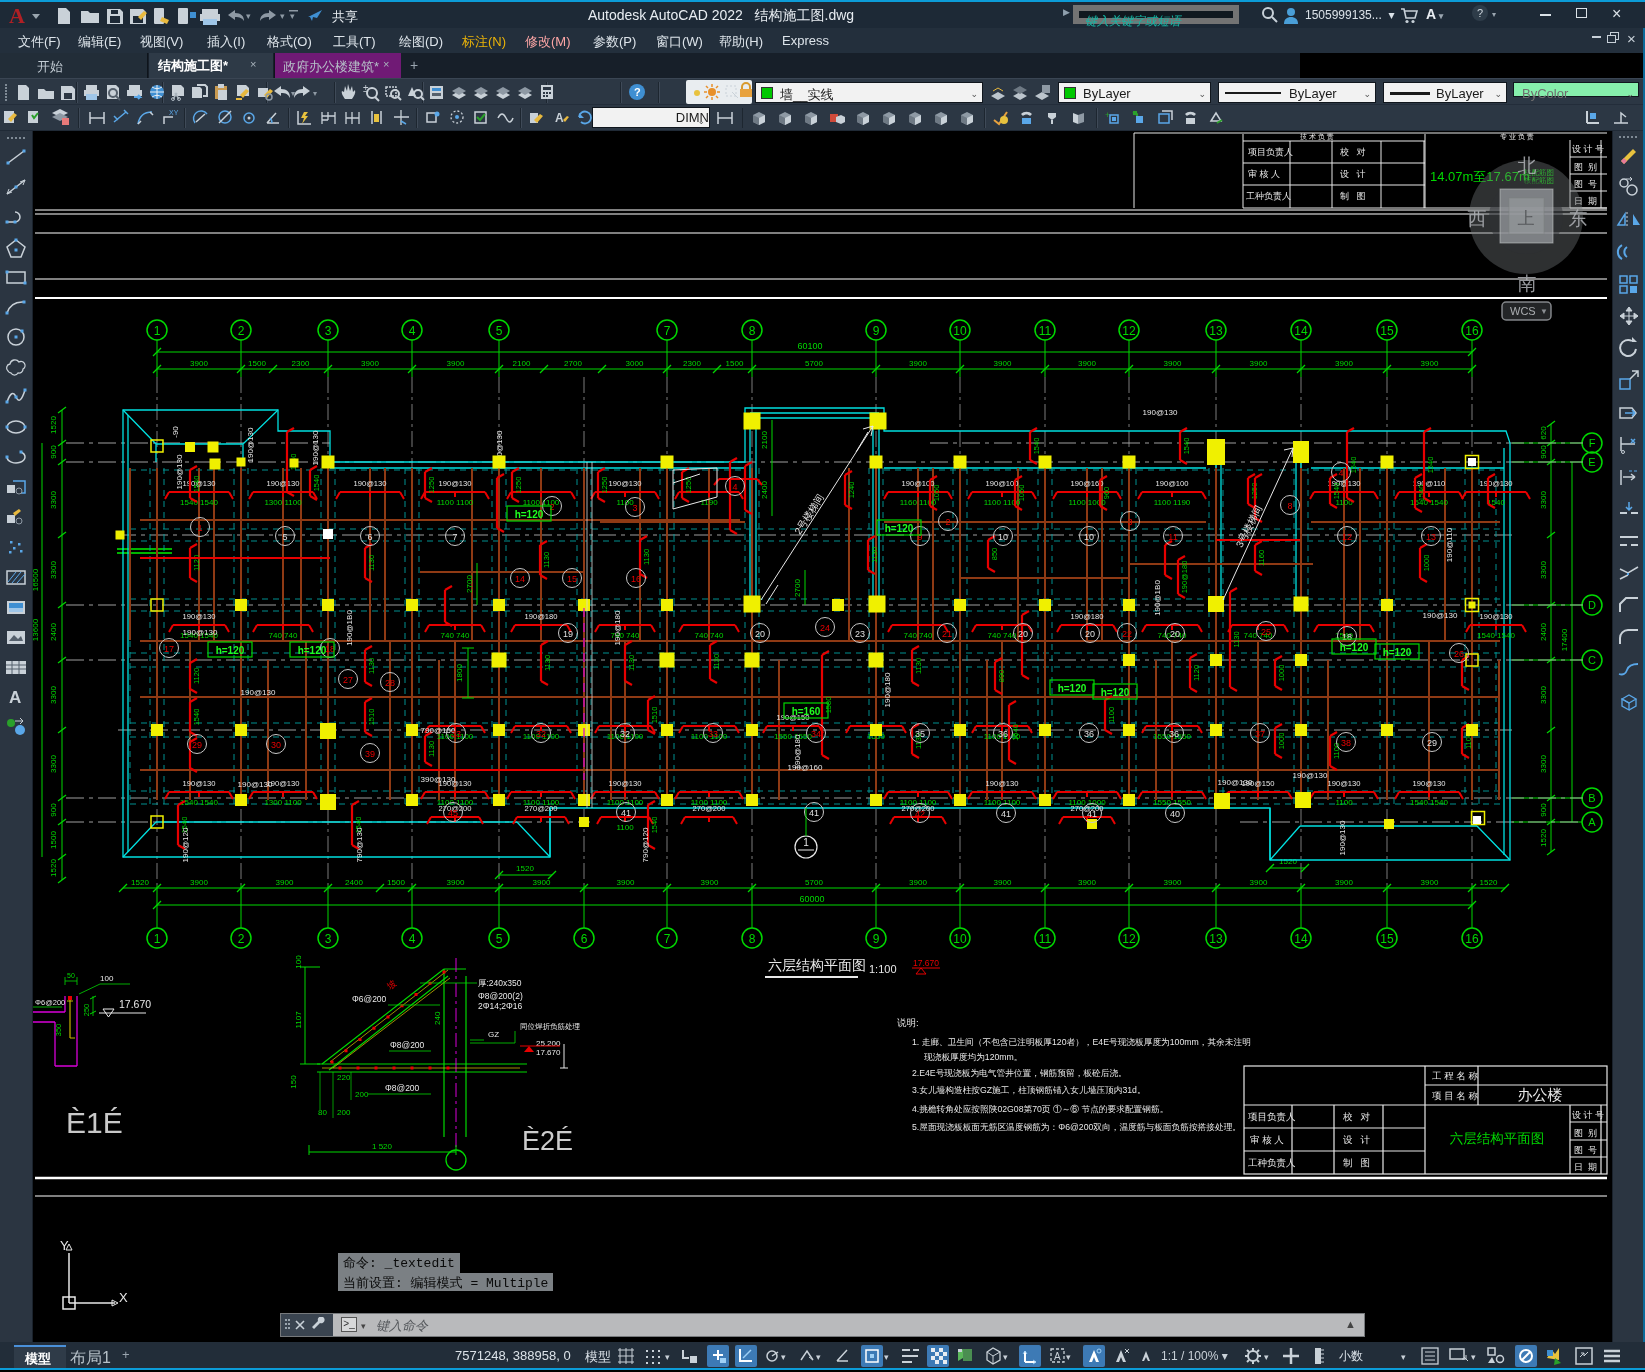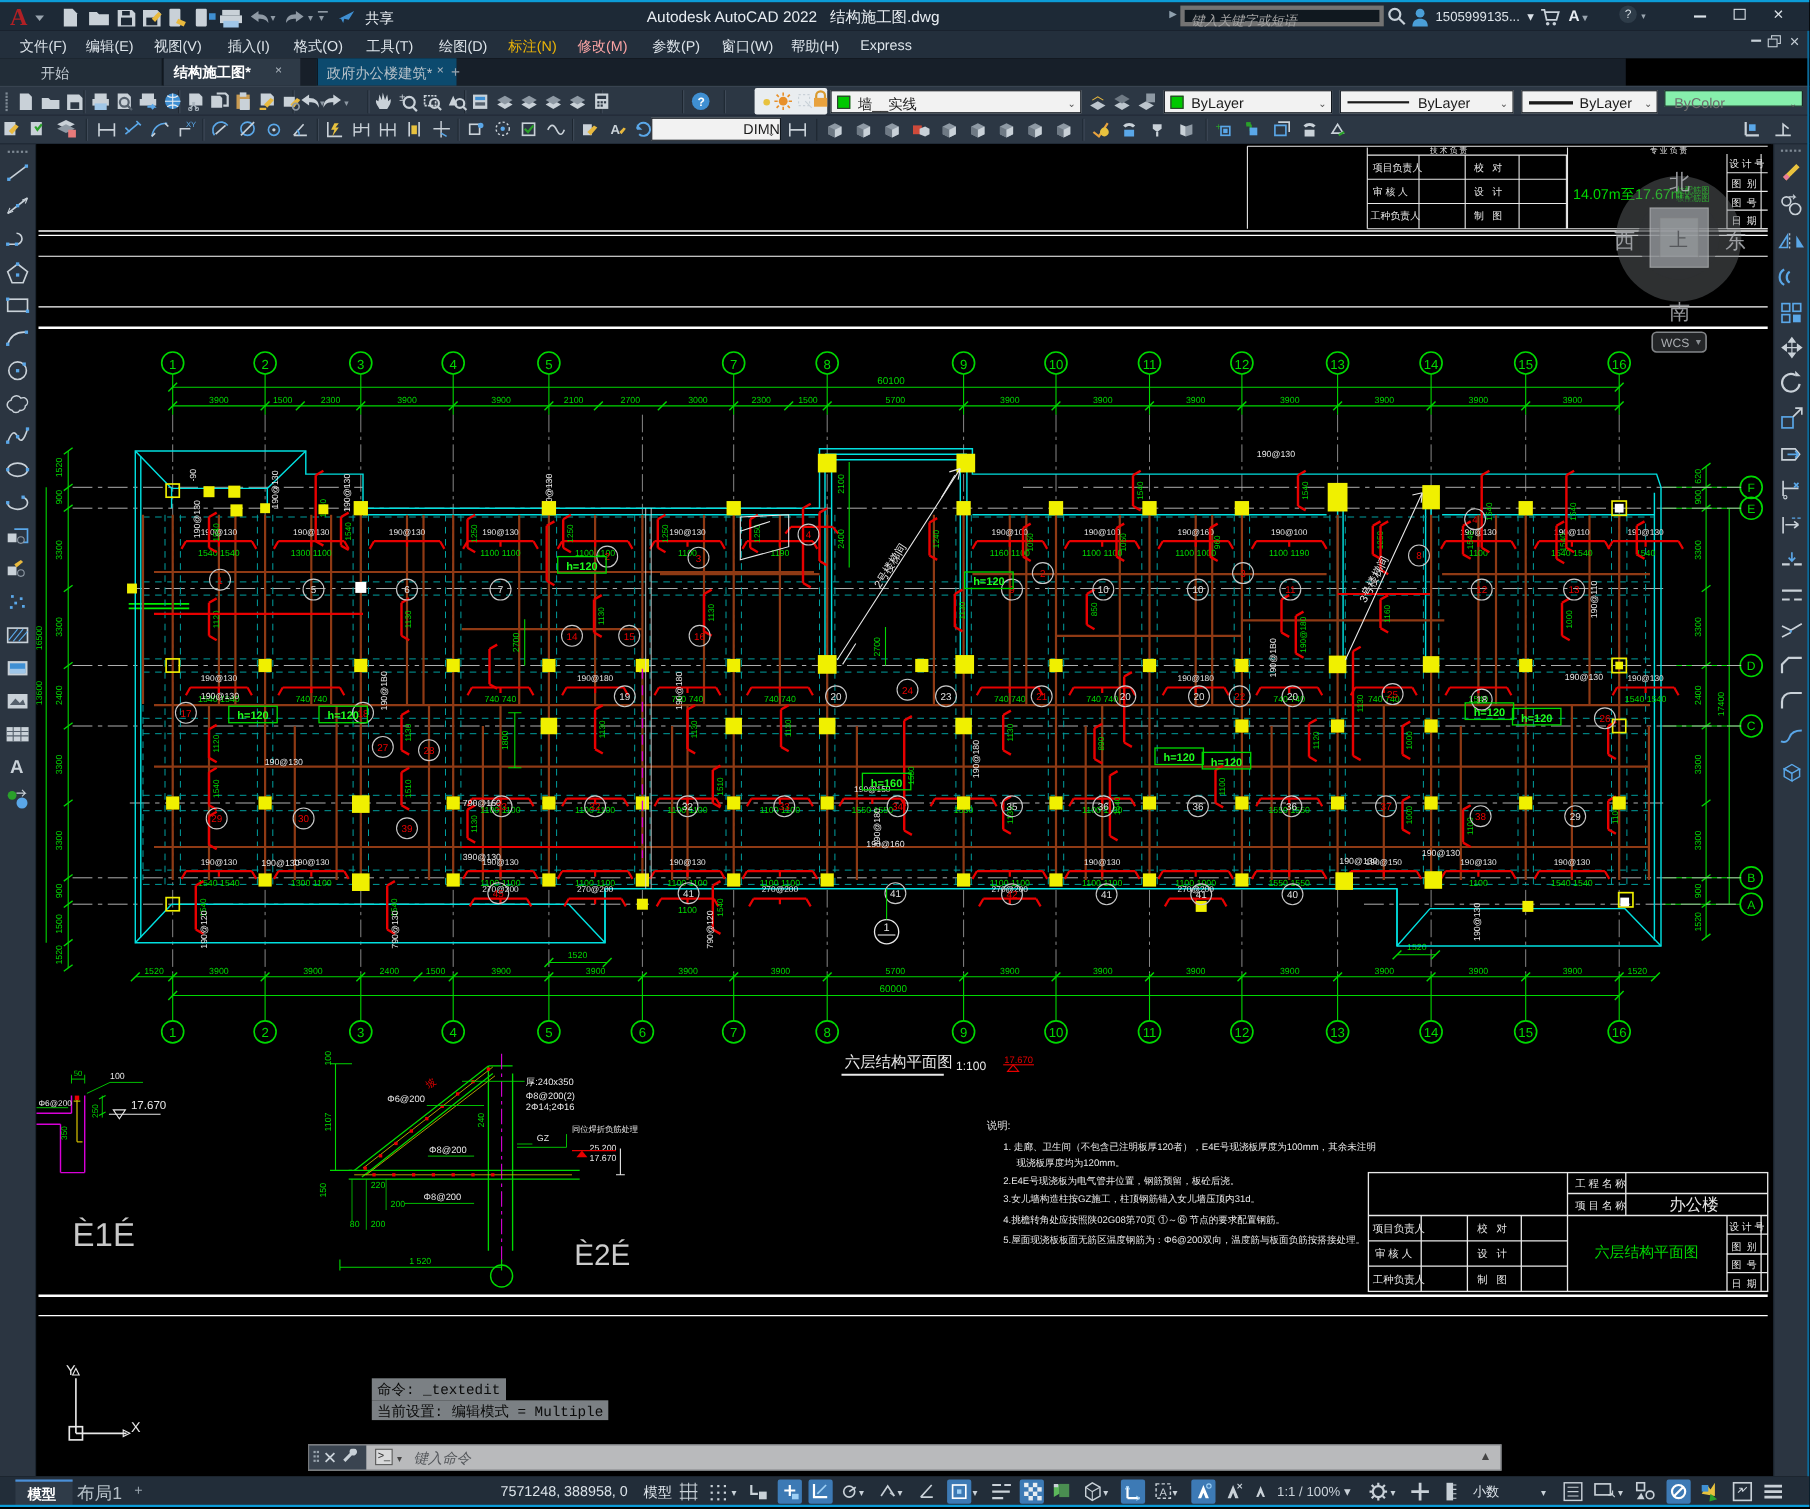--- a/index.html
+++ b/index.html
@@ -29,21 +29,21 @@
       <text x="196" y="14" fill="#8e99a4" font-size="9">▾</text>
       <path d="M226 10 l-7-5 v3 c-6 0-9 3-9 8 2-3 4-4 9-4 v3 z" fill="#8e99a4"></path>
       <text x="230" y="14" fill="#8e99a4" font-size="9">▾</text>
       <text x="240" y="14" fill="#8e99a4" font-size="9">▾</text>
       <rect x="239" y="5" width="9" height="1.5" fill="#8e99a4"></rect>
       <path d="M258 12 l14-7 -5 8 -4-1 -1 4 -2-4z" fill="#3f8fd2"></path>
     </svg>
     <div class="abs" style="left:332px;top:6px;color:#e8edf2;font-size:13px;">共享</div>
     <div class="abs" style="left:588px;top:5px;color:#e8edf2;font-size:14px;">Autodesk AutoCAD 2022&nbsp;&nbsp;&nbsp;结构施工图.dwg</div>
     <div class="abs" style="left:1063px;top:5px;width:6px;height:10px;color:#8fa0ae;font-size:9px;">▶</div>
-    <div class="abs" style="left:1073px;top:3px;width:185px;height:19px;background:#10181f;border:4px solid #737373;color:#a3a3a3;font-size:12px;font-style:italic;padding:2px 6px;">键入关键字或短语</div>
+    <div class="abs" style="left:1073px;top:3px;width:166px;height:19px;background:#10181f;border:6px solid #737373;color:#14b8a6;font-size:12px;font-style:italic;padding:2px 6px;">键入关键字或短语</div>
     <svg class="abs" style="left:1260px;top:3px" width="46" height="20" viewBox="0 0 46 20">
       <circle cx="8" cy="8" r="5" fill="none" stroke="#c7d0d8" stroke-width="2"></circle>
       <path d="M12 12l5 5" stroke="#c7d0d8" stroke-width="2"></path>
       <circle cx="31" cy="7" r="4" fill="#4a9fd8"></circle>
       <path d="M24 19c0-5 3-7 7-7s7 2 7 7z" fill="#4a9fd8"></path>
     </svg>
     <div class="abs" style="left:1305px;top:6px;color:#dbe2e8;font-size:12px;">1505999135...&nbsp;&nbsp;▾</div>
     <svg class="abs" style="left:1400px;top:5px" width="20" height="18" viewBox="0 0 20 18">
       <path d="M1 2h3l2 9h9l2-7H5" fill="none" stroke="#c7d0d8" stroke-width="1.6"></path>
       <circle cx="7" cy="14.5" r="1.6" fill="#c7d0d8"></circle>
@@ -68,29 +68,29 @@
     <div class="abs" style="left:525px;top:5px;color:#fca5a5;font-size:13px;">修改(M)</div>
     <div class="abs" style="left:593px;top:5px;color:#dde4ea;font-size:13px;">参数(P)</div>
     <div class="abs" style="left:656px;top:5px;color:#dde4ea;font-size:13px;">窗口(W)</div>
     <div class="abs" style="left:719px;top:5px;color:#dde4ea;font-size:13px;">帮助(H)</div>
     <div class="abs" style="left:782px;top:5px;color:#dde4ea;font-size:13px;">Express</div>
     <div class="abs" style="left:1592px;top:8px;width:9px;height:2px;background:#c7d0d8;"></div>
     <div class="abs" style="left:1610px;top:4px;width:9px;height:8px;border:1.5px solid #c7d0d8;"></div>
     <div class="abs" style="left:1607px;top:7px;width:9px;height:8px;border:1.5px solid #c7d0d8;background:#232f3c;"></div>
     <div class="abs" style="left:1627px;top:2px;color:#c7d0d8;font-size:15px;">×</div>
   </div>
-<div class="abs" style="left:0;top:53px;width:1478px;height:25px;background:#171f29;">
+<div class="abs" style="left:0;top:53px;width:1300px;height:25px;background:#171f29;">
     <div class="abs" style="left:0px;top:0;width:148px;height:25px;background:#222d38;border-right:1px solid #0e141b;">
       <span style="position:absolute;left:37px;top:5px;color:#c3ccd4;font-size:13px;">开始</span>
     </div>
     <div class="abs" style="left:149px;top:0;width:124px;height:25px;background:#2e3a47;">
       <span style="position:absolute;left:9px;top:4px;color:#fff;font-weight:bold;font-size:13px;">结构施工图*</span>
       <span style="position:absolute;left:101px;top:5px;color:#aab4bd;font-size:11px;">×</span>
     </div>
-    <div class="abs" style="left:288px;top:0;width:127px;height:25px;background:#0c4a6e;border-left:1px solid #0e141b;">
+    <div class="abs" style="left:274px;top:0;width:127px;height:25px;background:#701a75;border-left:1px solid #0e141b;">
       <span style="position:absolute;left:8px;top:5px;color:#b6c0c8;font-size:13px;">政府办公楼建筑*</span>
       <span style="position:absolute;left:108px;top:5px;color:#aab4bd;font-size:11px;">×</span>
     </div>
     <div class="abs" style="left:410px;top:4px;color:#9aa5af;font-size:14px;">+</div>
   </div>
 <div class="abs" style="left:0;top:78px;width:1645px;height:27px;background:#2c3744;border-top:1px solid #3a4553;border-bottom:1px solid #232d3a;">
     <svg class="abs" style="left:0;top:0;" width="1645" height="27" viewBox="0 0 1645 27">
       <rect x="4" y="4" width="5" height="19" fill="none"></rect>
       <g fill="#7f8a95">
         <rect x="5" y="5" width="2" height="2"></rect>

